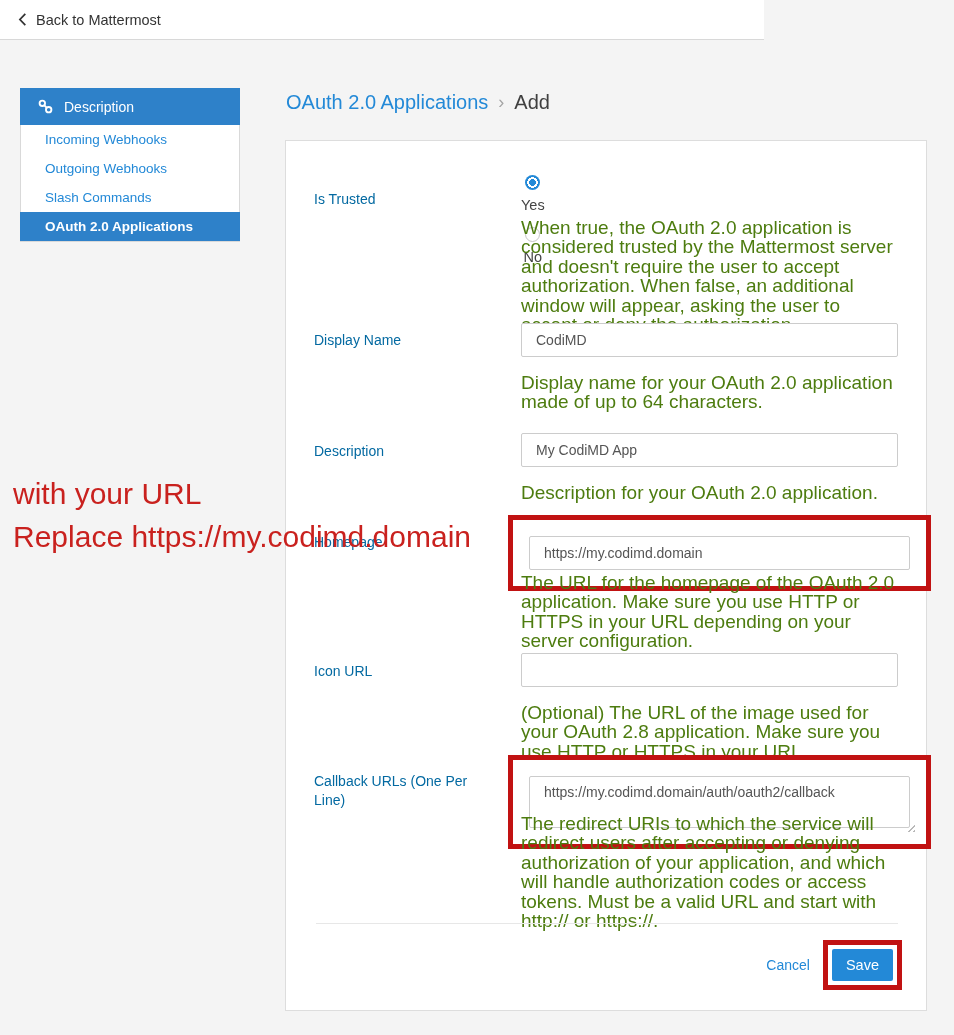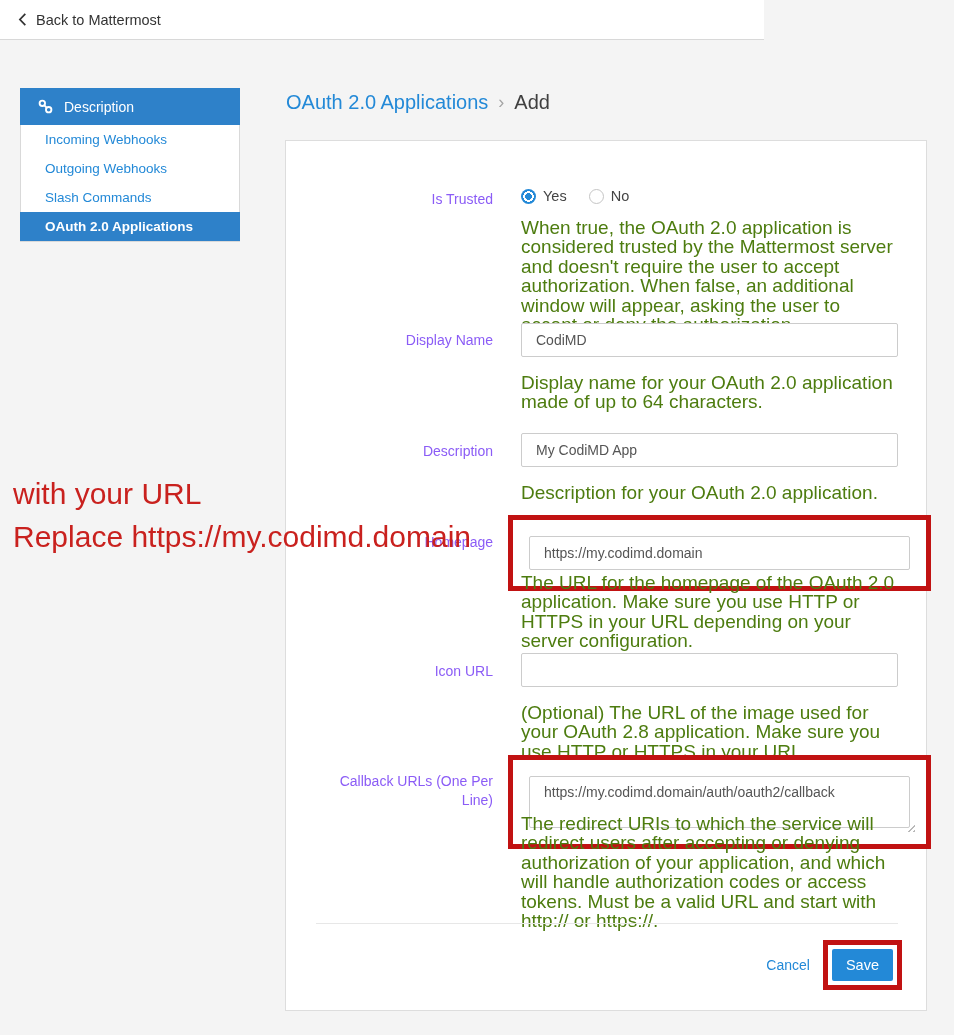--- a/index.html
+++ b/index.html
@@ -46,22 +46,22 @@
   .breadcrumb .parent { color: #2389d7; cursor: pointer; }
   .breadcrumb .sep { color: #a5a5a5; font-size: 18px; }
   .breadcrumb .current { color: #3f3f3f; }
 
   
   .panel {
     position: absolute; left: 285px; top: 140px; width: 642px; height: 871px;
     background: #fff; border: 1px solid #ddd;
   }
   .field-label {
-    position: absolute; left: 28px; width: 179px; text-align: right;
-    font-size: 14px; color: #8b5cf6; line-height: 19px;
+    position: absolute; left: 28px; width: 179px; text-align: left;
+    font-size: 14px; color: #0369a1; line-height: 19px;
   }
   .control-col { position: absolute; left: 235px; width: 377px; }
   .help-text {
     position: absolute; left: 235px; width: 380px;
     font-size: 19px; color: #4d7c0f; line-height: 19.4px;
   }
   .text-input {
     width: 377px; height: 34px; border: 1px solid #ccc; border-radius: 2px;
     padding: 0 14px; font-size: 14px; color: #555; background: #fff;
     font-family: "Liberation Sans", sans-serif; outline: none; display: block;
@@ -148,21 +148,21 @@
 
 <div class="breadcrumb">
   <span class="parent">OAuth 2.0 Applications</span>
   <span class="sep">›</span>
   <span class="current">Add</span>
 </div>
 
 <div class="panel">
 
   <div class="field-label" style="top:49px;">Is Trusted</div>
-  <div class="radio-row" style="top:47px;">
+  <div class="radio-row" style="top:34px;flex-direction:column;">
     <span class="radio checked"></span>
     <span class="radio-label">Yes</span>
     <span class="radio-gap"></span>
     <span class="radio"></span>
     <span class="radio-label">No</span>
   </div>
   <div class="help-text" style="top:77px;">When true, the OAuth 2.0 application is considered trusted by the Mattermost server and doesn't require the user to accept authorization. When false, an additional window will appear, asking the user to accept or deny the authorization.</div>
 
   <div class="field-label" style="top:190px;">Display Name</div>
   <div class="control-col" style="top:182px;">

